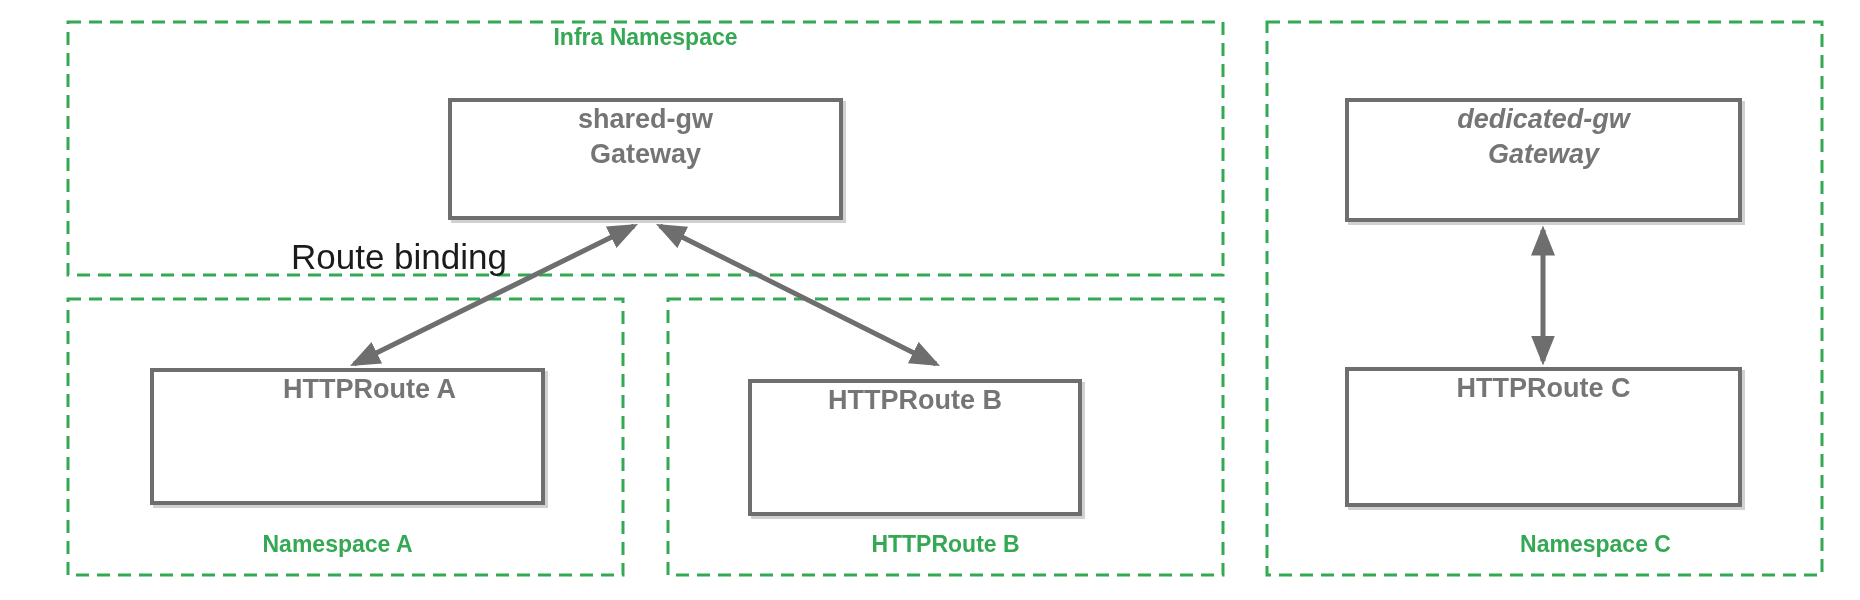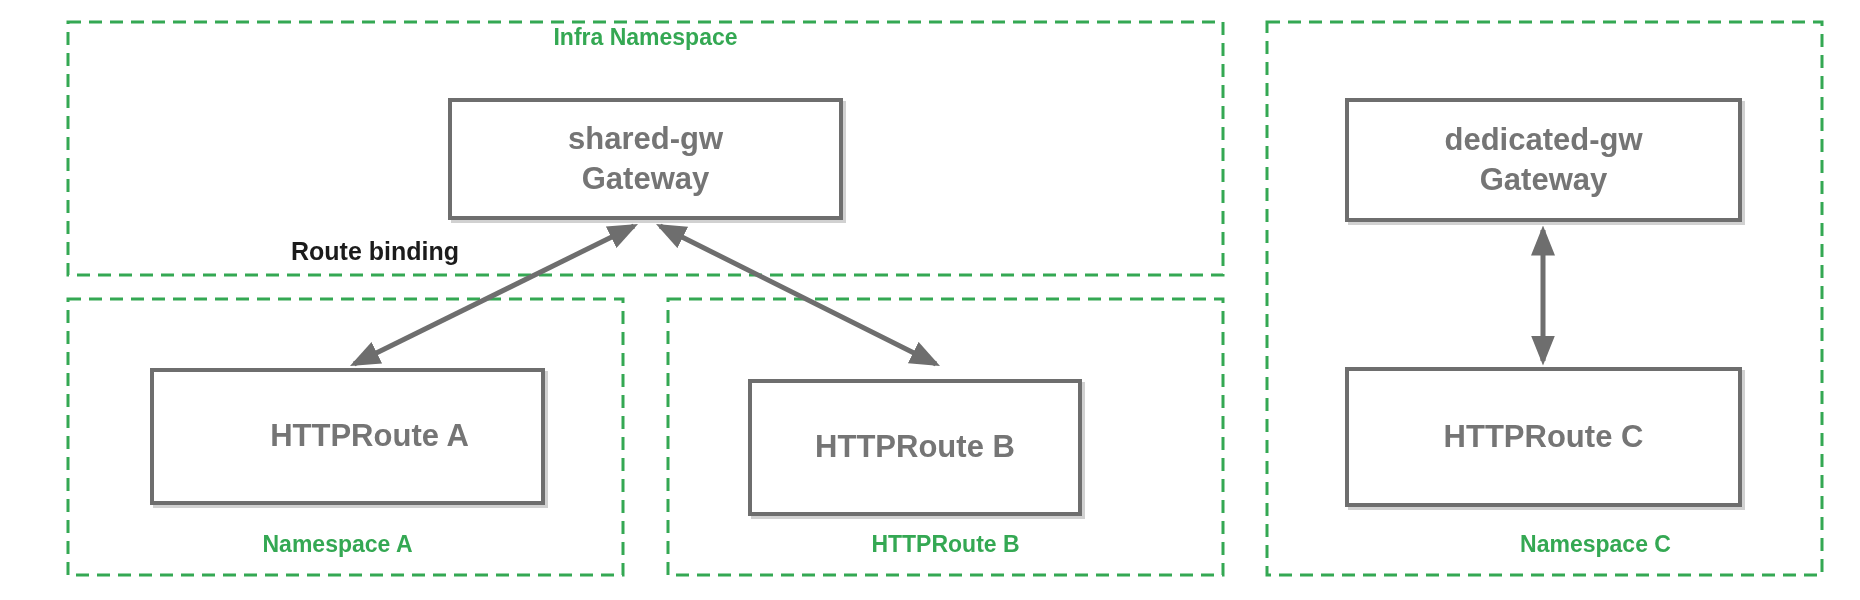--- a/index.html
+++ b/index.html
@@ -31,40 +31,40 @@
   }
   .node {
     position: absolute;
     box-sizing: border-box;
     background: #ffffff;
     border: 4px solid var(--node-gray, #6E6E6E);
     box-shadow: 3px 3px 0 rgba(0,0,0,0.18);
     display: flex;
     flex-direction: column;
     align-items: center;
-    justify-content: center;
+    justify-content: flex-start;
     text-align: center;
     color: var(--node-text-gray, #757575);
     font-weight: bold;
-    font-size: 31px;
+    font-size: 27px;
     line-height: 1.3;
   }
   .ns-label {
     position: absolute;
     text-align: center;
     color: var(--namespace-green, #34A853);
     font-weight: bold;
     font-size: 23px;
     line-height: 1.15;
   }
   .annotation {
     position: absolute;
     color: var(--annotation-black, #1b1b1b);
-    font-size: 25px;
-    font-weight: bold;
+    font-size: 35px;
+    font-weight: normal;
     line-height: 1.1;
   }
 </style>
 </head>
 <body>
 
 <div class="canvas">
 
   <svg class="overlay" viewBox="0 0 1860 600">
     <defs>
@@ -97,21 +97,21 @@
   </div>
 
   <div class="ns-label" style="left:60px; top:531px; width:555px;">Namespace A</div>
 
   <div class="node" style="left:748px; top:368px; width:334px; height:137px;margin-top:11px;">
     <span>HTTPRoute B</span>
   </div>
 
   <div class="ns-label" style="left:668px; top:531px; width:555px;">HTTPRoute B</div>
 
-  <div class="node" style="left:1345px; top:98px; width:397px; height:124px;">
+  <div class="node" style="left:1345px; top:98px; width:397px; height:124px;font-style:italic;">
     <span>dedicated-gw</span>
     <span>Gateway</span>
   </div>
 
   <div class="node" style="left:1345px; top:367px; width:397px; height:140px;">
     <span>HTTPRoute C</span>
   </div>
 
   <div class="ns-label" style="left:1318px; top:531px; width:555px;">Namespace C</div>
 

